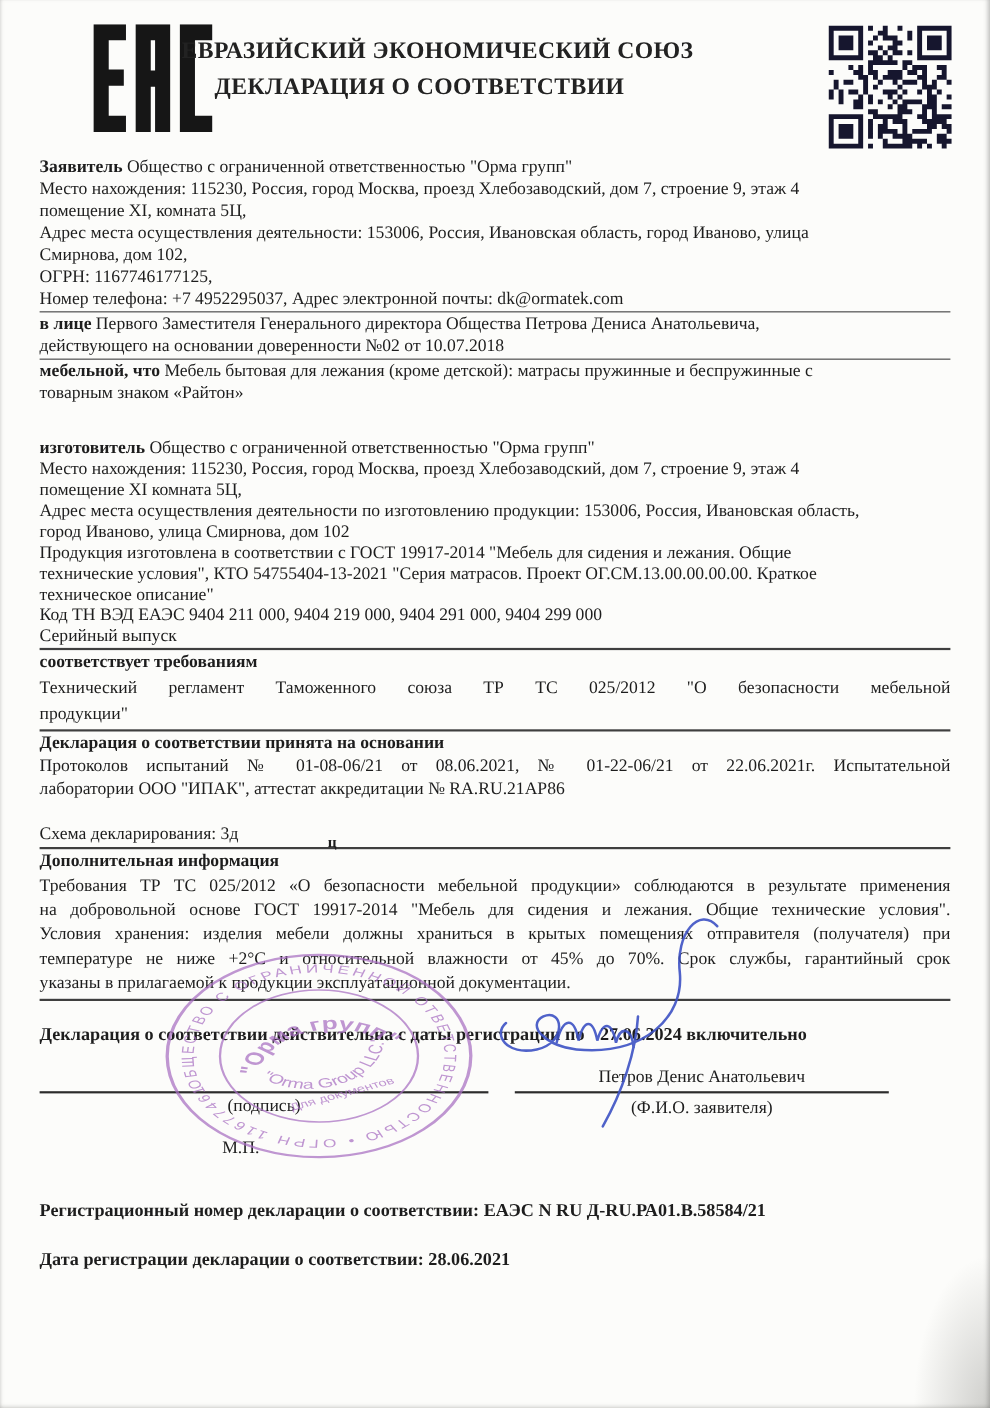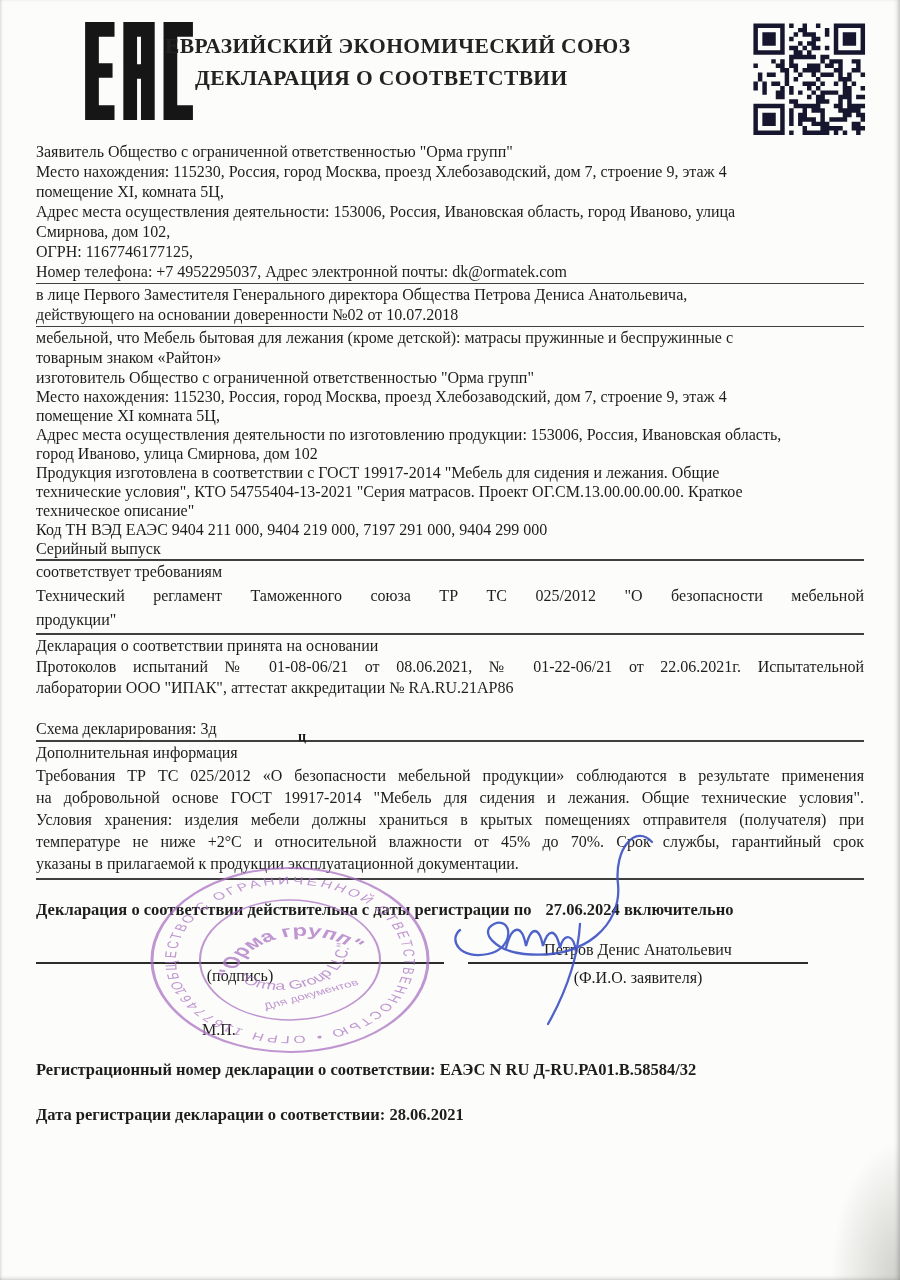--- a/index.html
+++ b/index.html
@@ -12,38 +12,38 @@
   .curl{position:absolute;right:0;bottom:0;width:70px;height:140px;
     background:radial-gradient(ellipse at 100% 100%, rgba(120,120,115,.35), rgba(120,120,115,0) 70%);}
   
   #eac-logo{position:absolute;left:84px;top:22px;}
   #doc-title{position:absolute;left:165px;top:30px;width:575px;
     font-weight:bold;font-size:21.5px;line-height:32px;letter-spacing:.4px;color:#222;}
   #doc-title .t2{margin-left:30px;}
   #qr{position:absolute;left:748px;top:22px;}
   
   #body{position:absolute;left:36px;top:142px;width:828px;font-size:16px;line-height:20px;}
-  .b{font-weight:normal;}
+  .b{font-weight:bold;}
   .hr{border:0;border-top:2px solid #3f3f3f;margin:1px 0;position:relative;}
   .hr.thin{border-top-width:1.5px;}
   .jline{text-align:justify;text-align-last:justify;}
   .p5{line-height:24px;margin:2px 0 1px 0;}
   .p6{line-height:21px;}
   .p8{line-height:22px;margin-top:2px;}
   .artifact{position:absolute;left:262px;top:-15px;font-size:14px;font-weight:bold;background:transparent;}
   .validity{font-weight:bold;font-size:16.5px;margin-top:20px;}
   .validity .date{margin-left:14px;}
   
   #sig-block{position:relative;height:140px;}
   #sign-line{position:absolute;left:0;top:42px;width:408px;border-bottom:2px solid #2c2c2c;}
   #sign-caption{position:absolute;left:0;top:46px;width:408px;text-align:center;}
   #fio-name{position:absolute;left:432px;top:20px;width:340px;text-align:center;
     border-bottom:2px solid #2c2c2c;padding-bottom:2px;}
   #fio-caption{position:absolute;left:432px;top:48px;width:340px;text-align:center;}
-  #mp{position:absolute;left:166px;top:100px;}
+  #mp{position:absolute;left:166px;top:84px;}
   .reg{font-weight:bold;font-size:16.5px;}
   .reg+.reg{margin-top:25px;}
   
   #stamp-svg{position:absolute;left:110px;top:845px;pointer-events:none;}
   #sig-svg{position:absolute;left:300px;top:828px;pointer-events:none;}
 </style>
 </head>
 <body>
 
 <div id="page">
@@ -84,30 +84,30 @@
       <div>действующего на основании доверенности №02 от 10.07.2018</div>
     </div>
 
     <div class="hr thin"></div>
 
     <div>
       <div><span class="b">мебельной, что</span> <span>Мебель бытовая для лежания (кроме детской): матрасы пружинные и беспружинные с</span></div>
       <div>товарным знаком «Райтон»</div>
     </div>
 
-    <div style="line-height:19px;">
+    <div style="line-height:19px;margin-top:30px;">
       <div><span class="b">изготовитель</span> <span>Общество с ограниченной ответственностью "Орма групп"</span></div>
       <div>Место нахождения: 115230, Россия, город Москва, проезд Хлебозаводский, дом 7, строение 9, этаж 4</div>
       <div>помещение XI комната 5Ц,</div>
       <div>Адрес места осуществления деятельности по изготовлению продукции: 153006, Россия, Ивановская область,</div>
       <div>город Иваново, улица Смирнова, дом 102</div>
       <div>Продукция изготовлена в соответствии с ГОСТ 19917-2014 "Мебель для сидения и лежания. Общие</div>
       <div>технические условия", КТО 54755404-13-2021 "Серия  матрасов. Проект ОГ.СМ.13.00.00.00.00. Краткое</div>
       <div>техническое описание"</div>
-      <div>Код ТН ВЭД ЕАЭС 9404 211 000, 9404 219 000, 7197 291 000, 9404 299 000</div>
+      <div>Код ТН ВЭД ЕАЭС 9404 211 000, 9404 219 000, 9404 291 000, 9404 299 000</div>
       <div>Серийный выпуск</div>
     </div>
 
     <div class="hr"></div>
 
     <div class="b">соответствует требованиям</div>
     <div class="p5">
       <div class="jline">Технический регламент Таможенного союза ТР ТС 025/2012 "О безопасности мебельной</div>
       <div>продукции"</div>
     </div>
@@ -144,21 +144,21 @@
 
     <div id="sig-block">
       <div id="sign-line"></div>
       <div id="sign-caption">(подпись)</div>
       <div id="fio-name">Петров Денис Анатольевич</div>
       <div id="fio-caption">(Ф.И.О. заявителя)</div>
       <div id="mp">М.П.</div>
     </div>
 
     <div class="reg">
-      <span>Регистрационный номер декларации о соответствии:</span> <span>ЕАЭС N RU Д-RU.РА01.В.58584/32</span>
+      <span>Регистрационный номер декларации о соответствии:</span> <span>ЕАЭС N RU Д-RU.РА01.В.58584/21</span>
     </div>
     <div class="reg">
       <span>Дата регистрации декларации о соответствии:</span> <span>28.06.2021</span>
     </div>
   </div>
 
   <svg id="stamp-svg" width="360" height="230" viewBox="0 0 360 230" style="opacity:.72;">
     <defs>
       <path id="ringPath" d="M -76,0 A 76,76 0 1 1 76,0 A 76,76 0 1 1 -76,0"></path>
       <path id="arcTop" d="M -44,10 A 46,46 0 0 1 44,10"></path>

